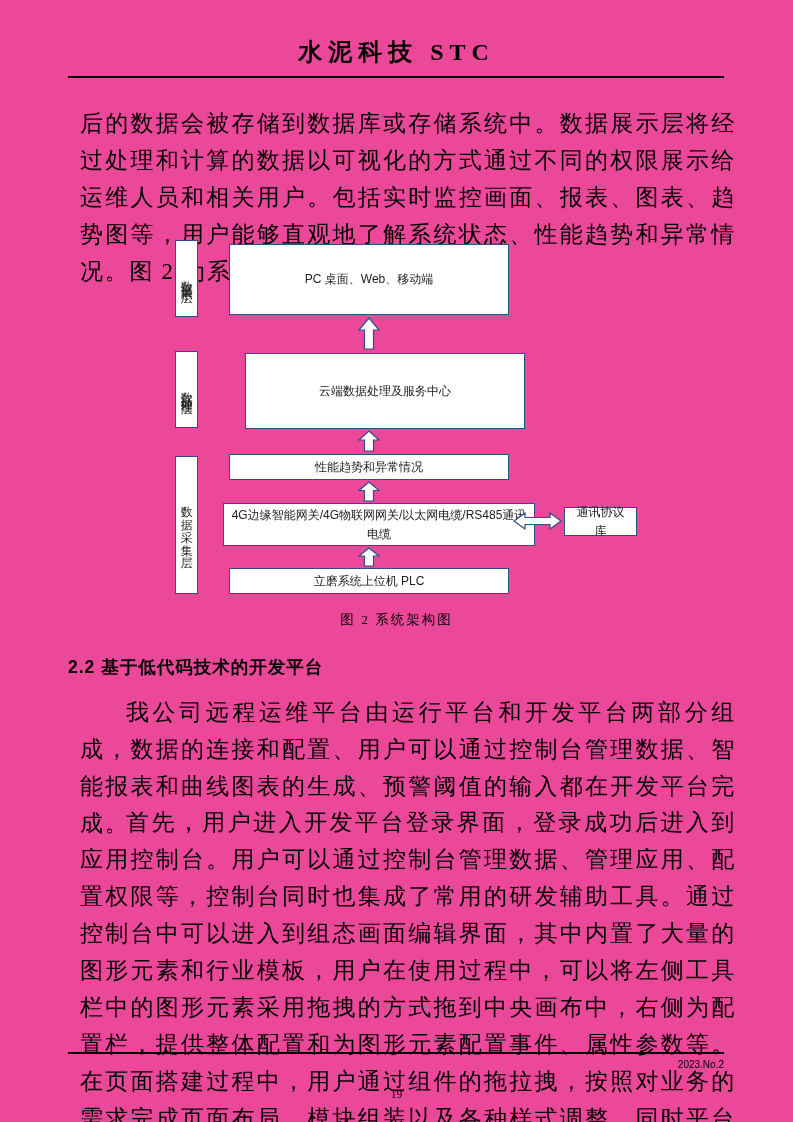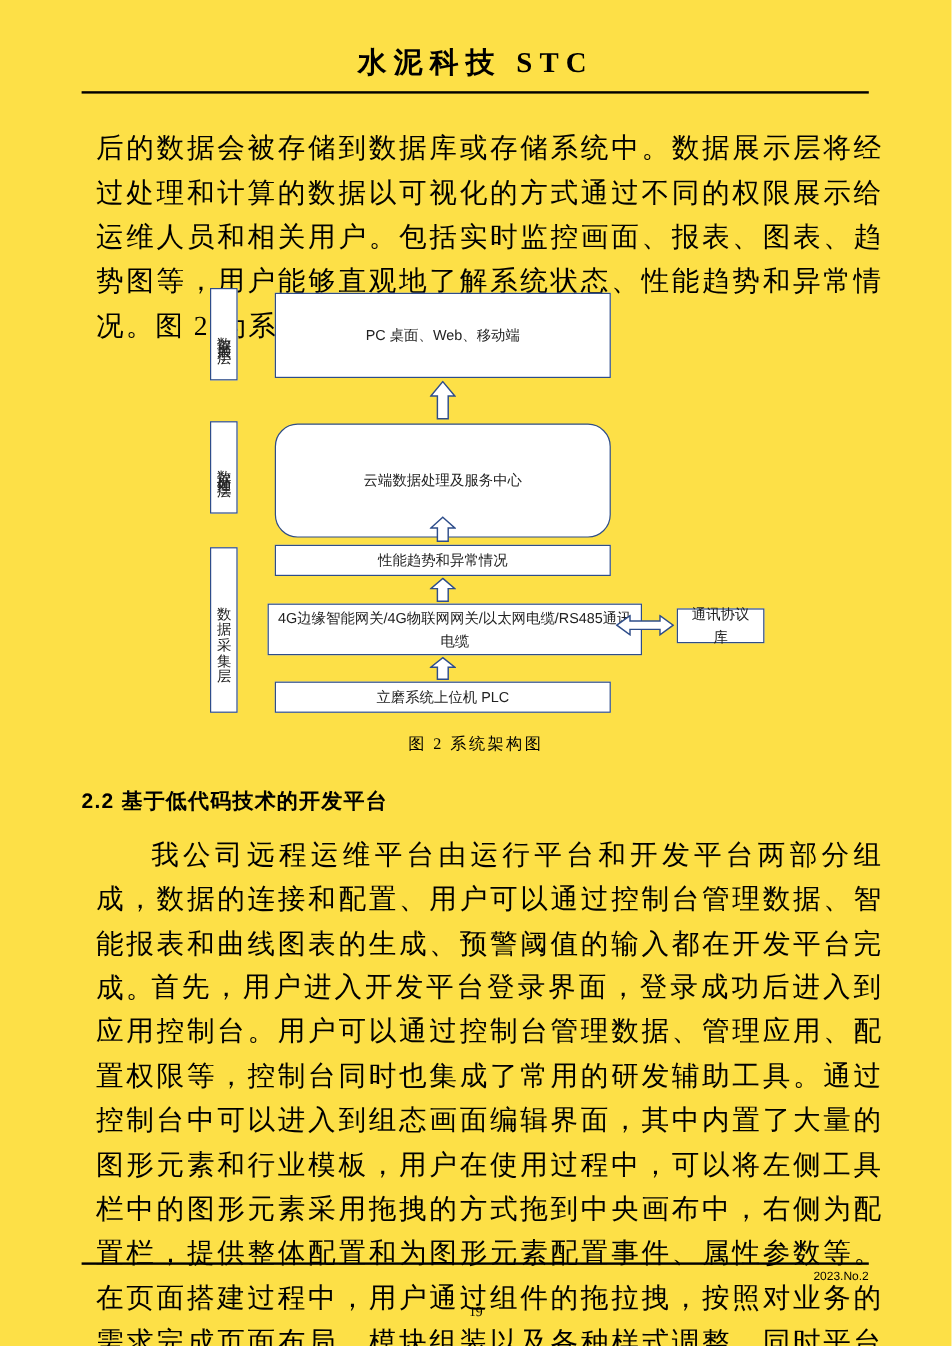--- a/index.html
+++ b/index.html
@@ -1,19 +1,19 @@
 <!DOCTYPE html>
 <html><head>
 <meta charset="utf-8">
 <style>
   html, body { margin: 0; padding: 0; background: #ffffff; }
   .page {
     position: relative;
     width: 793px; height: 1122px;
-    background: #fde047;
+    background: #ec4899;
     font-family: "Liberation Serif", "DejaVu Serif", serif;
     color: #000000;
     overflow: hidden;
   }
   .header-title {
     position: absolute; top: 36px; left: 0; width: 100%;
     text-align: center;
     font-size: 24px; font-weight: bold; letter-spacing: 6px;
   }
   .rule { position: absolute; left: 68px; width: 656px; background: #000; }
@@ -48,21 +48,21 @@
     padding: 10px 6px; box-sizing: border-box;
   }
   .vlabel { writing-mode: vertical-lr; text-orientation: upright; letter-spacing: 3px; padding: 0; }
   .vlabel.tall { letter-spacing: 13px; text-indent: 6px; }
 
   .layer1 { left: 175px; top: 240px; width: 23px; height: 77px; }
   .layer2 { left: 175px; top: 351px; width: 23px; height: 77px; }
   .layer3 { left: 175px; top: 456px; width: 23px; height: 138px; }
 
   .box-pc      { left: 229px; top: 244px; width: 280px; height: 71px; }
-  .box-cloud   { left: 229px; top: 353px; width: 280px; height: 95px; border-radius: 19px; }
+  .box-cloud   { left: 245px; top: 353px; width: 280px; height: 76px; }
   .box-daq     { left: 229px; top: 454px; width: 280px; height: 26px; }
   .box-gateway { left: 223px; top: 503px; width: 312px; height: 43px; }
   .box-proto   { left: 564px; top: 507px; width: 73px;  height: 29px; }
   .box-plc     { left: 229px; top: 568px; width: 280px; height: 26px; }
 
   .arrow { position: absolute; }
   .a1 { left: 358px; top: 317px; }
   .a2 { left: 358px; top: 430px; }
   .a3 { left: 358px; top: 481px; }
   .a4 { left: 358px; top: 547px; }

